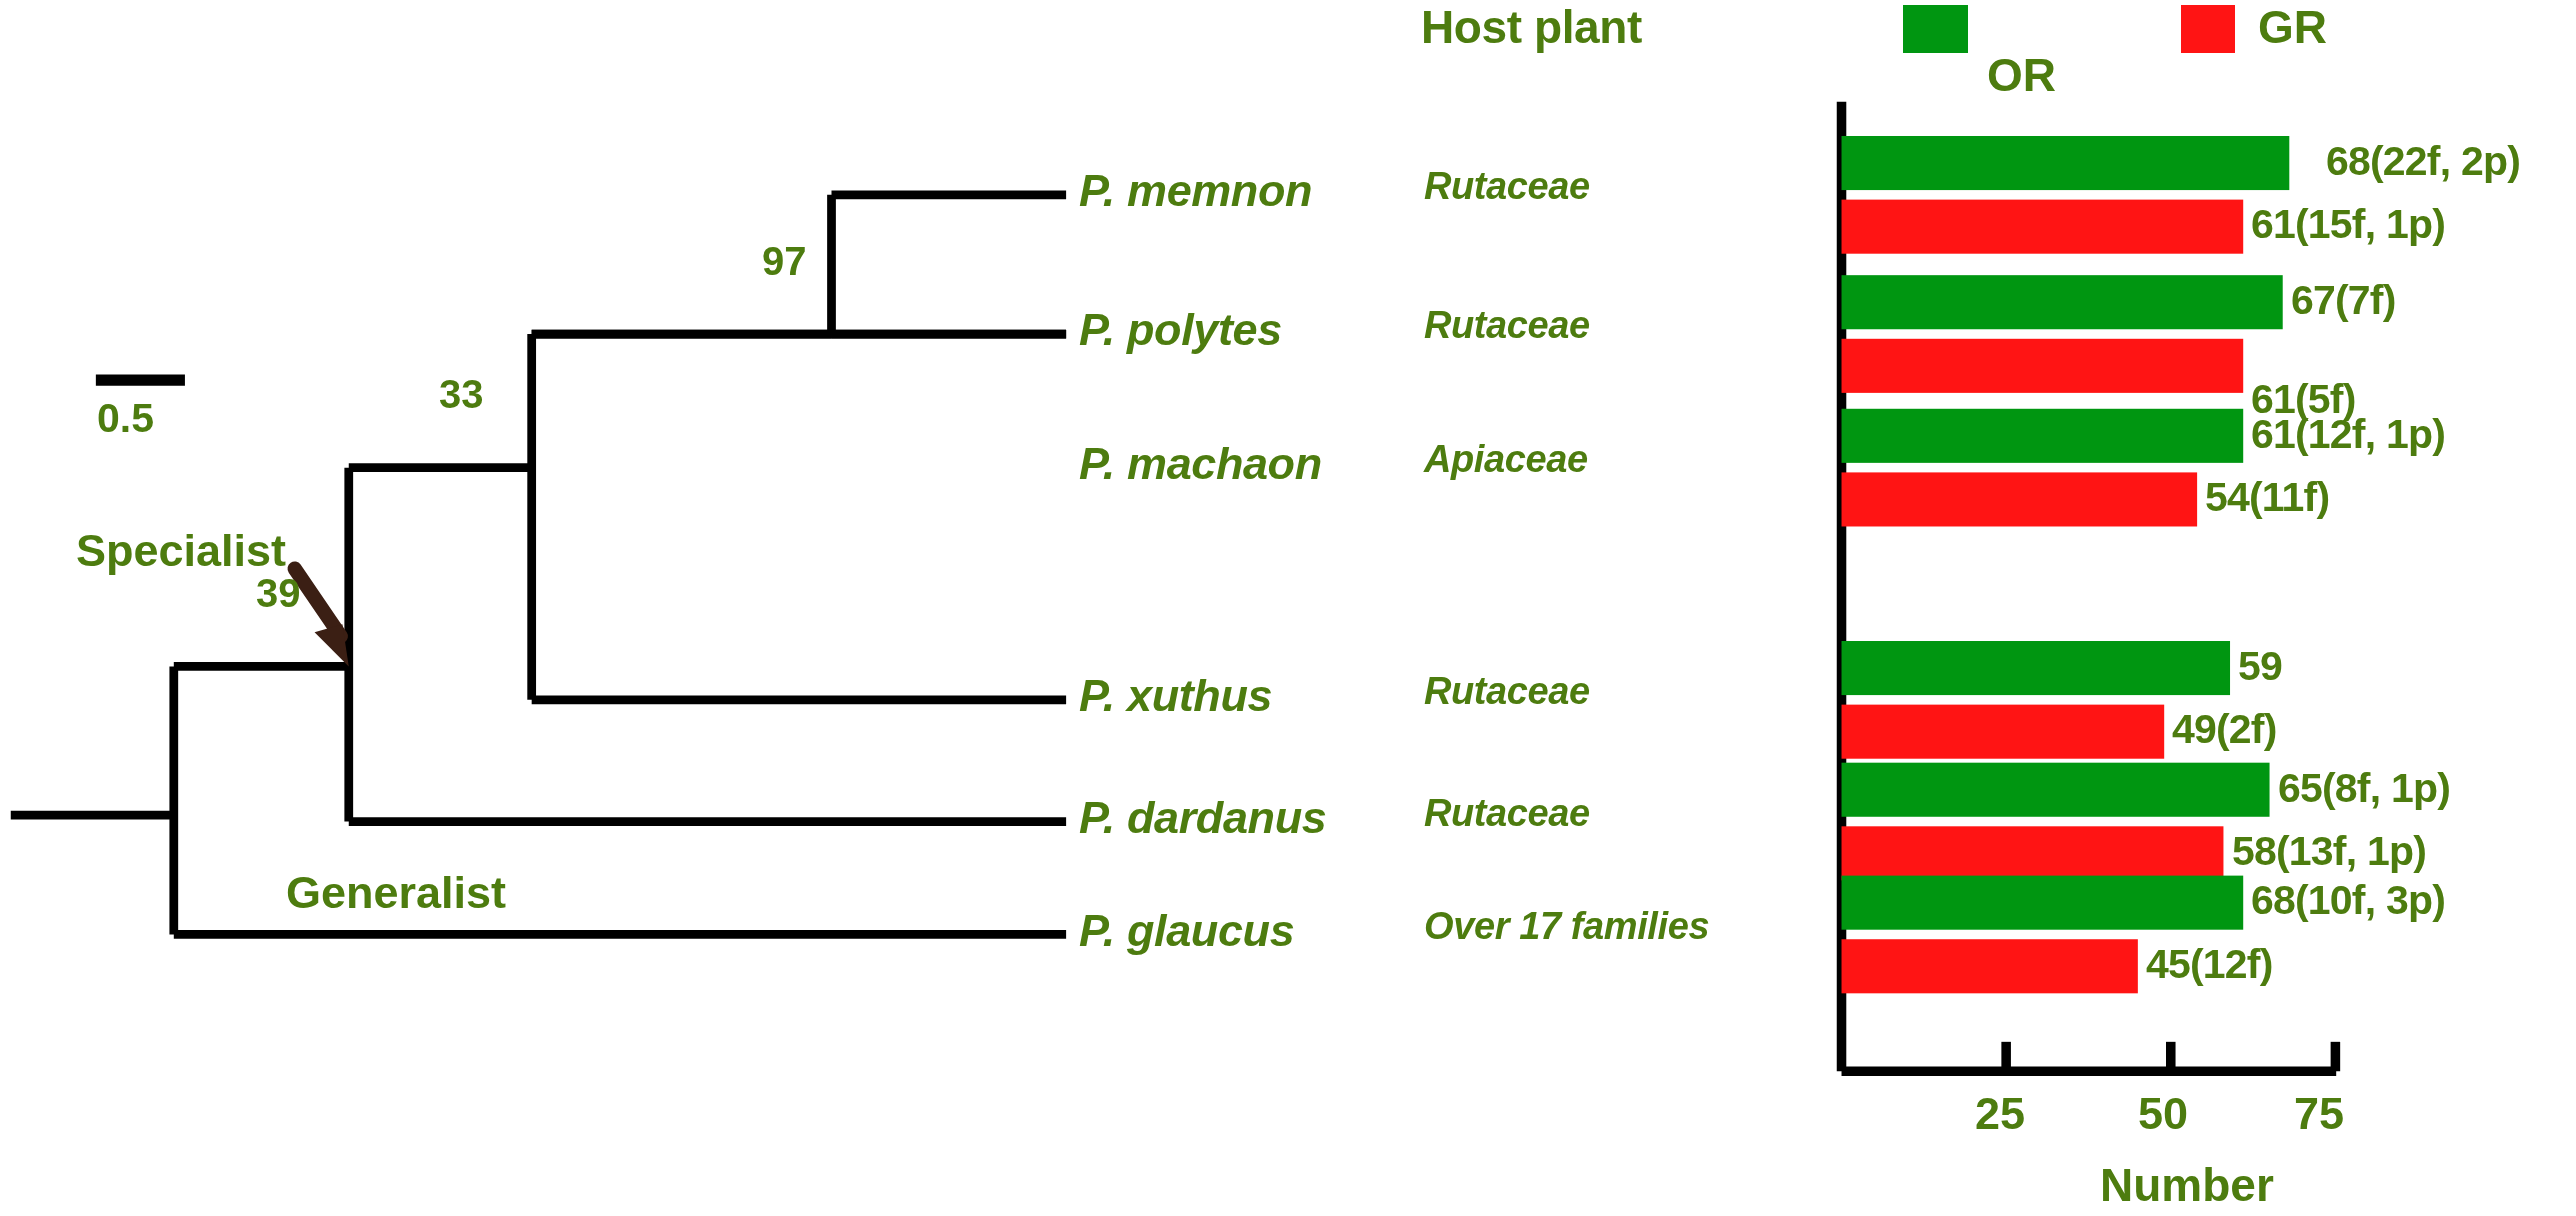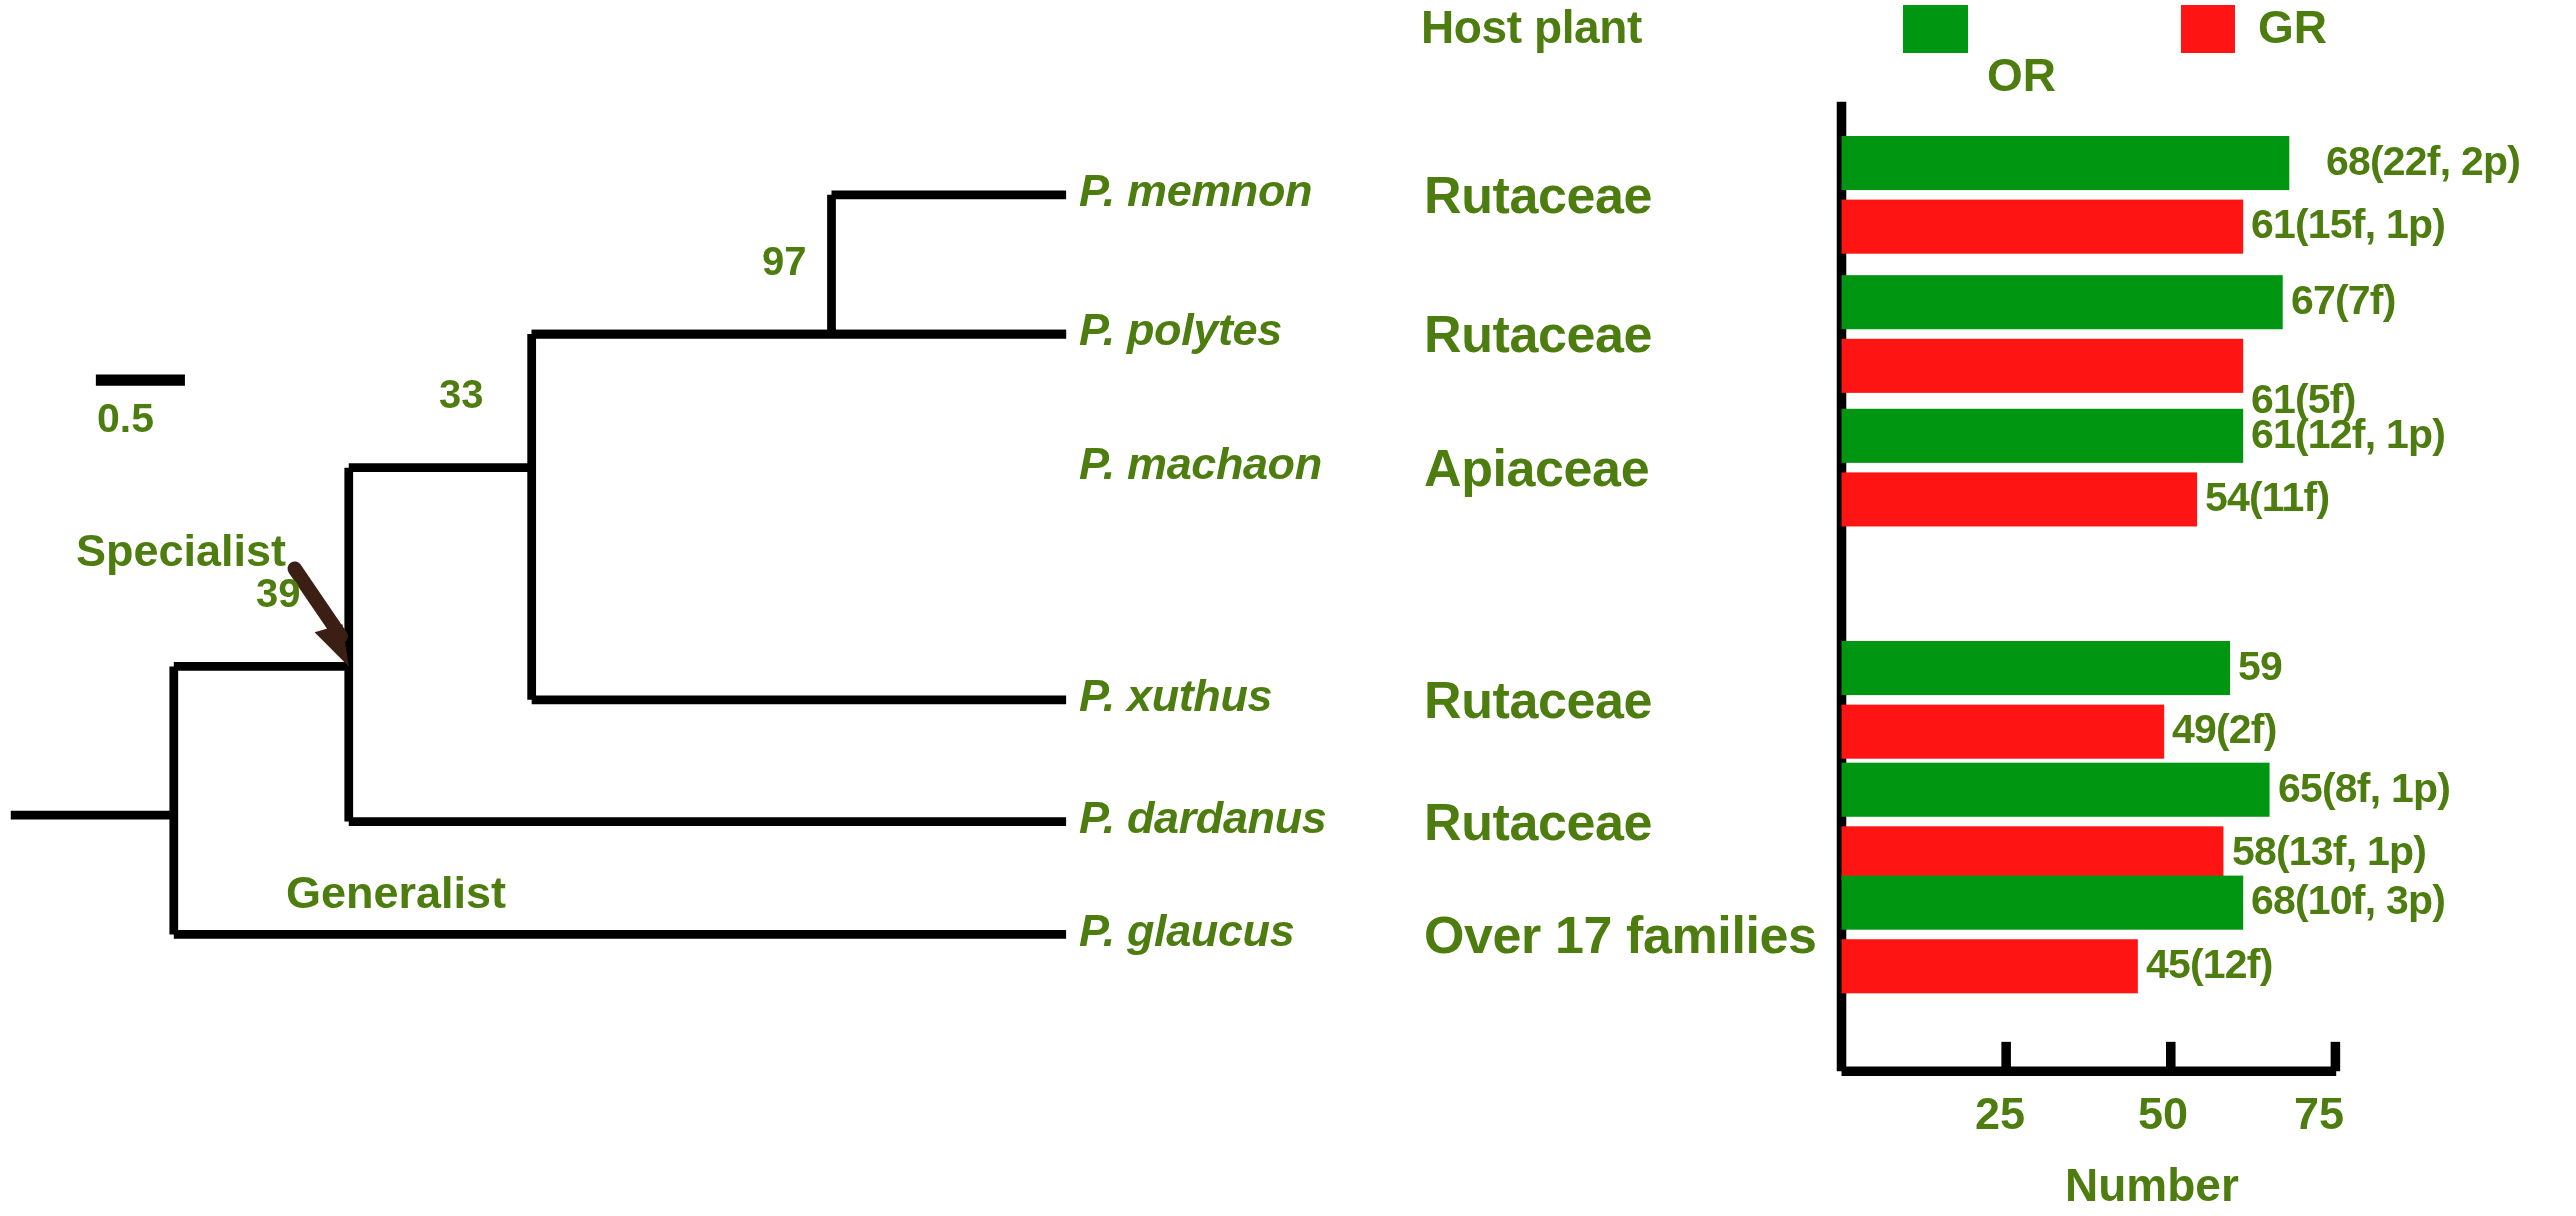--- a/index.html
+++ b/index.html
@@ -1,29 +1,29 @@
 <!DOCTYPE html>
 <html style="font-size:12.7px"><head>
 <meta charset="utf-8">
 <style>
   html,body{margin:0;padding:0;background:#ffffff;}
   body{width:2576px;height:1216px;position:relative;overflow:hidden;
        font-family:"Liberation Sans","DejaVu Sans",sans-serif;color:#000;}
   #fig{position:absolute;left:0;top:0;width:2576px;height:1216px;}
   .lbl{position:absolute;white-space:nowrap;font-weight:bold;color:#4d7c0f;}
   .sci{font-style:italic;font-weight:bold;font-size:45px;letter-spacing:-0.4px;}
-  .host{font-weight:bold;font-size:52px;letter-spacing:-0.4px;}
+  .host{font-weight:bold;font-size:38px;letter-spacing:-0.4px;font-style:italic;}
   .barval{font-weight:bold;font-size:41px;letter-spacing:-0.8px;}
   .boot{font-weight:bold;font-size:40px;}
   .scaletxt{font-weight:bold;font-size:41px;}
   .grouplbl{font-weight:bold;font-size:45px;}
   .hdr{font-weight:bold;font-size:46px;letter-spacing:-0.4px;}
   .legtxt{font-weight:bold;font-size:46px;}
   .tick{font-weight:bold;font-size:45px;}
-  .axtitle{font-weight:bold;font-size:46px;}
+  .axtitle{font-weight:bold;font-size:46px;margin-left:35px;}
   .swatch{position:absolute;}
 </style>
 </head>
 <body>
 
 <svg id="fig" viewBox="0 0 3238 1529" xmlns="http://www.w3.org/2000/svg">
 
   <g stroke="#000" stroke-width="11" fill="none" stroke-linecap="butt">
 
     <path d="M13,1025 H218"></path>

